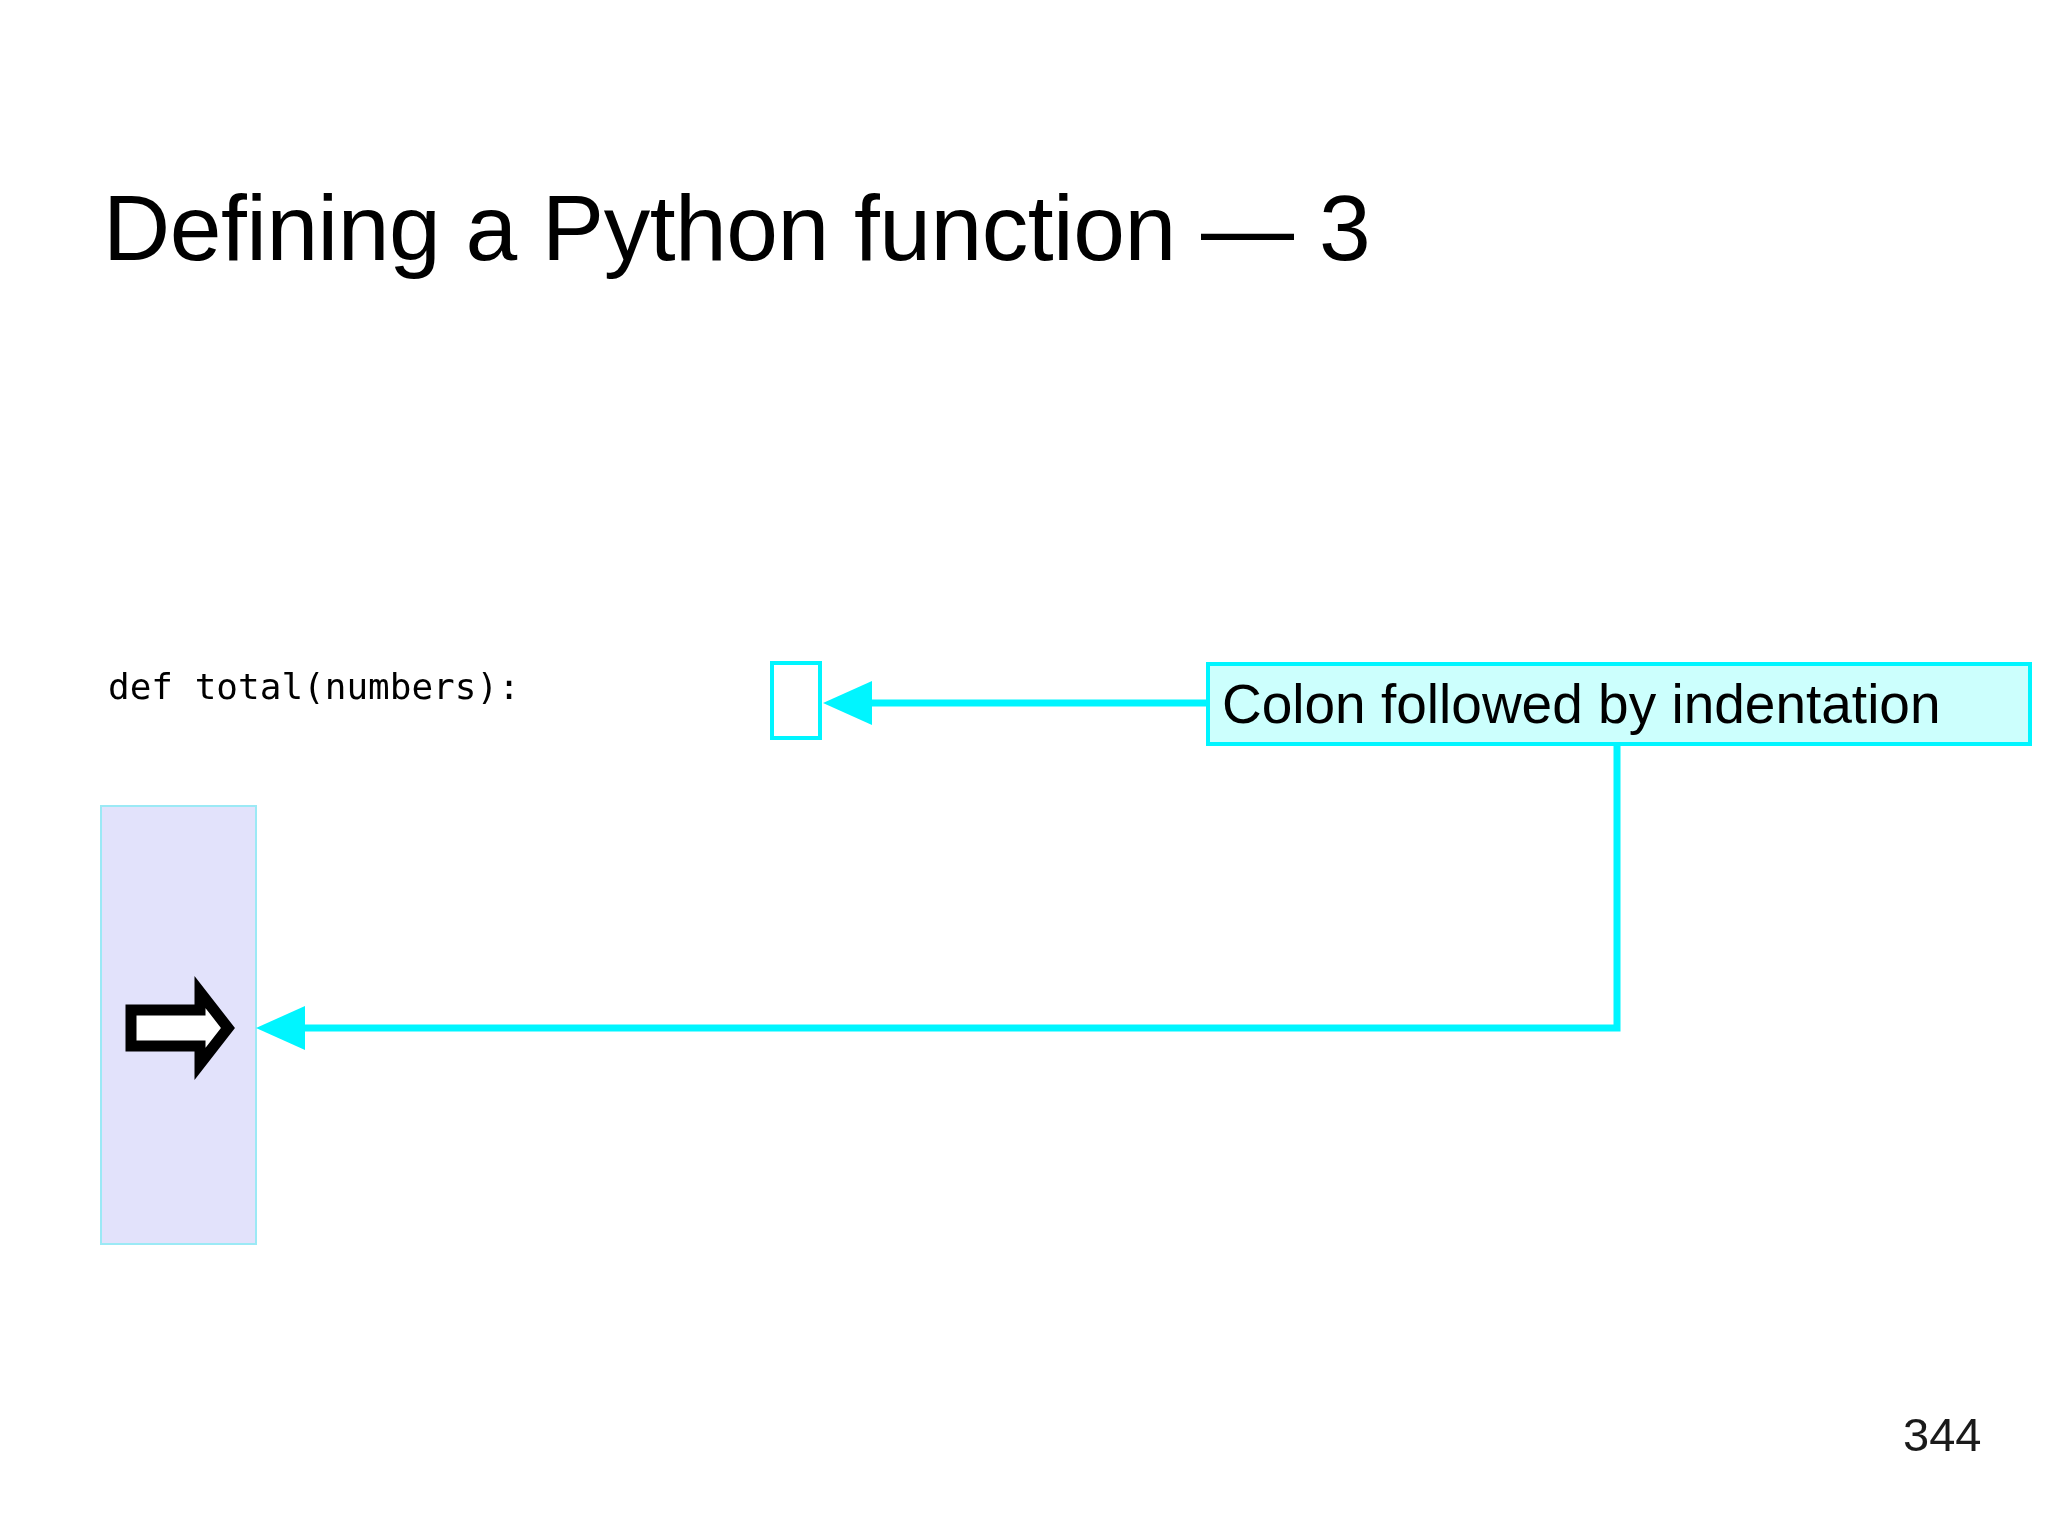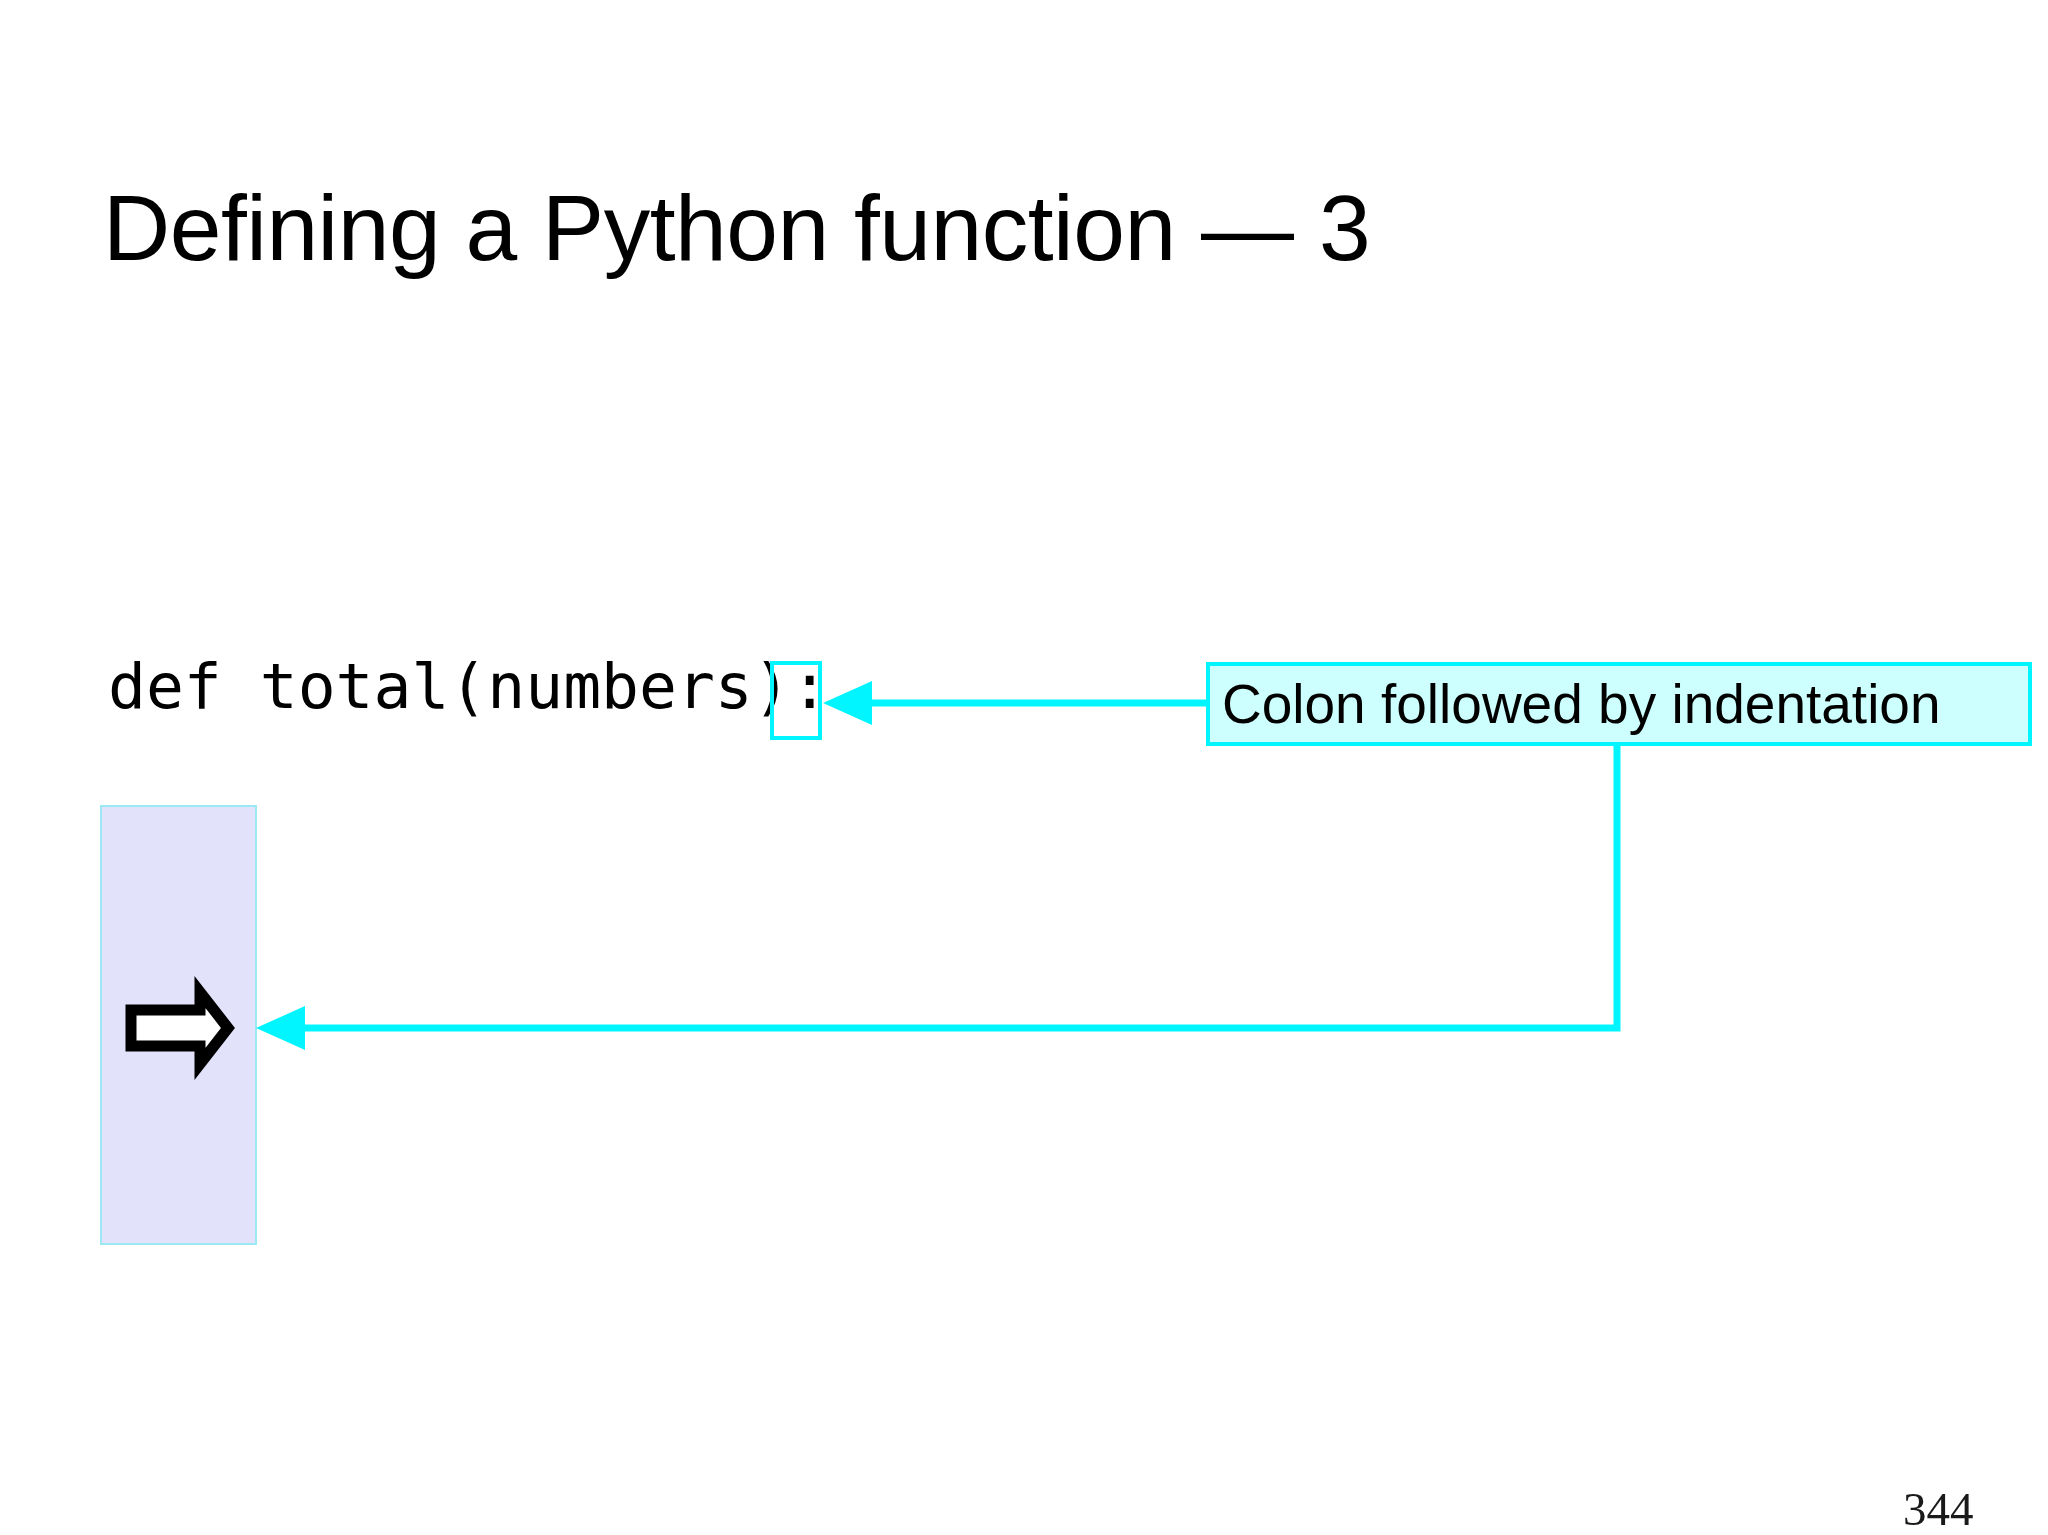--- a/index.html
+++ b/index.html
@@ -30,21 +30,21 @@
     letter-spacing: -0.5px;
     white-space: nowrap;
   }
 
   
   #code-line {
     position: absolute;
     left: 108px;
     top: 654px;
     font-family: "DejaVu Sans Mono", "Liberation Mono", monospace;
-    font-size: 63px;
+    font-size: 36px;
     line-height: 66px;
     color: #000000;
     white-space: pre;
     letter-spacing: 0px;
   }
 
   
   #colon-box {
     position: absolute;
     left: 770px;
@@ -98,22 +98,22 @@
     top: 0;
     width: 2048px;
     height: 1535px;
     pointer-events: none;
   }
 
   
   #page-number {
     position: absolute;
     left: 1903px;
-    top: 1486px;
-    font-family: Liberation Serif, serif;
+    top: 1411px;
+    font-family: Liberation Sans, sans-serif;
     font-size: 47px;
     color: #1a1a1a;
     line-height: 1;
   }
 </style>
 </head>
 <body>
 
 <div id="slide">
 

